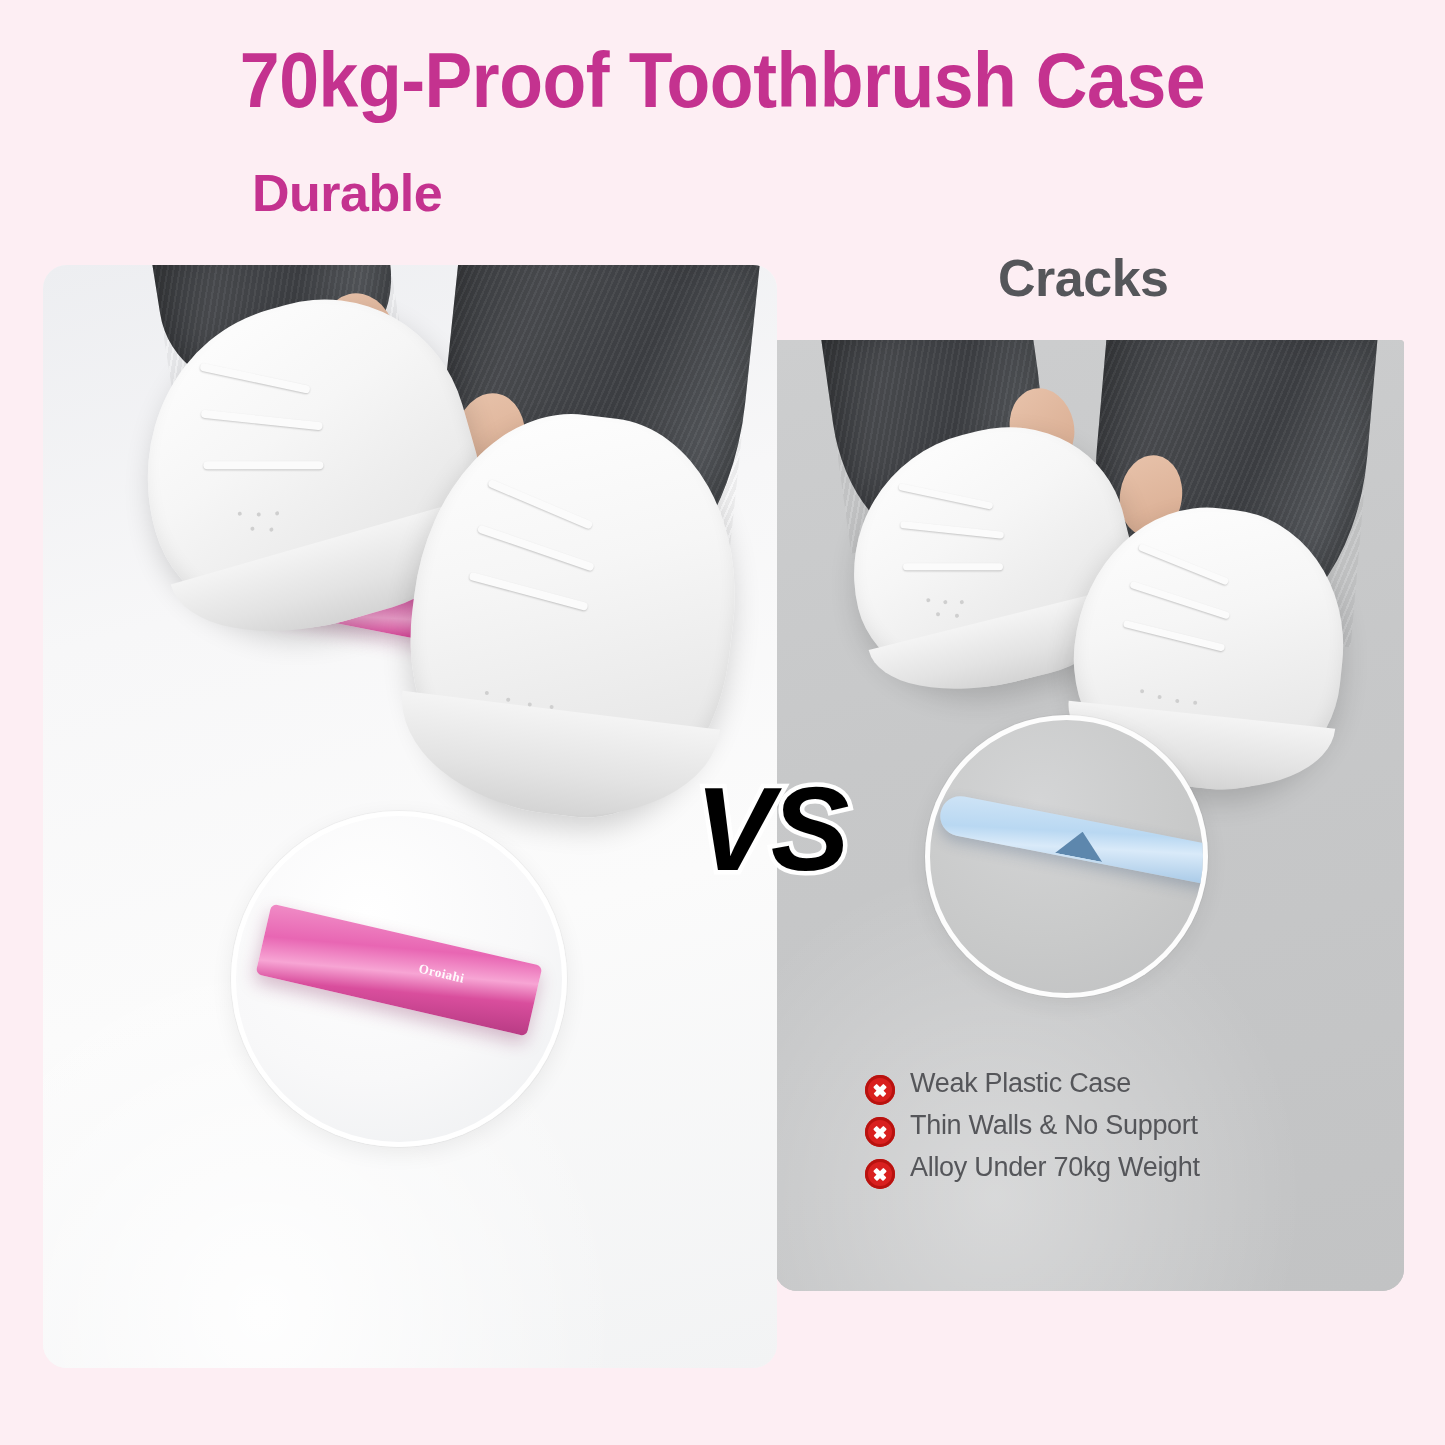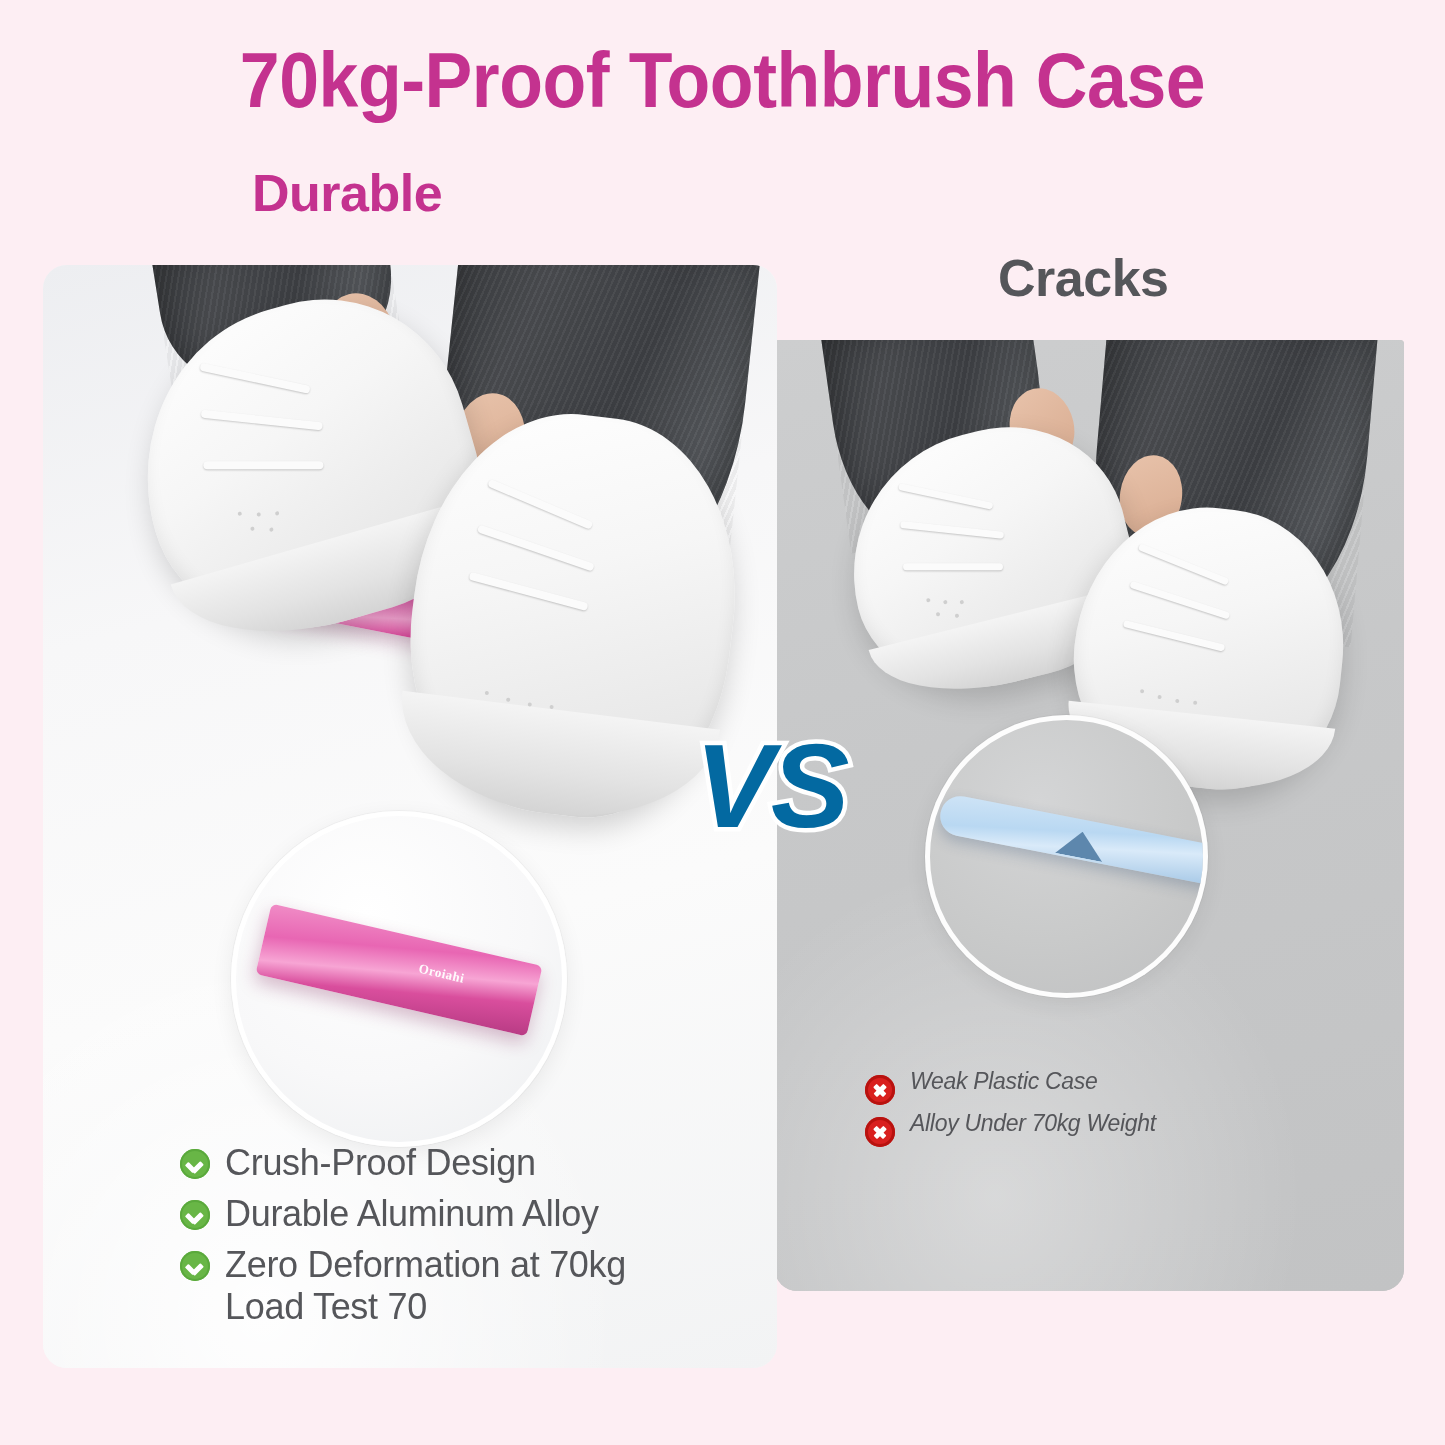--- a/index.html
+++ b/index.html
@@ -163,25 +163,25 @@
   }
   .mag-right {
     left: 925px; top: 715px;
     width: 273px; height: 273px;
     background: radial-gradient(circle at 40% 30%, #d4d5d6 0%, #c9caca 55%, #bfc0c1 100%);
   }
 
   
   .vs {
     position: absolute;
-    left: 695px; top: 718px;
+    left: 695px; top: 761px;
     font-size: 118px;
     font-weight: 700;
     font-style: italic;
-    color: #0369a1;
+    color: #000000;
     letter-spacing: -3px;
     z-index: 9;
     -webkit-text-stroke: 9px #ffffff;
     paint-order: stroke fill;
   }
 
   
   .bullets { position: absolute; z-index: 7; }
   .bullets-left  { left: 180px; top: 1142px; width: 520px; }
   .bullets-right { left: 865px; top: 1068px; width: 500px; }
@@ -238,21 +238,21 @@
   .icon-cross::before { transform: rotate(45deg); }
   .icon-cross::after  { transform: rotate(-45deg); }
 
   .bullet-text {
     font-size: 36px;
     line-height: 1.17;
     color: #55565a;
     font-weight: 400;
     letter-spacing: -0.3px;
   }
-  .bullets-right .bullet-text { font-size: 23px; font-style: italic; }
+  .bullets-right .bullet-text { font-size: 27px; }
   .bullets-right .bullet { margin-bottom: 5px; }
 </style>
 </head>
 <body>
 
 <div class="stage">
 
   <div class="main-title">70kg-Proof Toothbrush Case</div>
 
   <div class="label-aluminum">Durable</div>
@@ -362,39 +362,29 @@
 
   <div class="mag mag-right">
     <div class="case-plastic" style="left:8px; top:100px; width:290px; height:40px;
                 border-radius:20px; transform:rotate(11deg);">
       <div class="crack" style="left:120px; top:12px; width:48px; height:26px;"></div>
     </div>
   </div>
 
   <div class="vs">VS</div>
 
-  <div class="bullets bullets-left">
-    <div class="bullet">
-      <span class="bullet-icon icon-check"></span>
-      <span class="bullet-text">Crush-Proof Design</span>
-    </div>
-    <div class="bullet">
-      <span class="bullet-icon icon-check"></span>
-      <span class="bullet-text">Durable Aluminum Alloy</span>
-    </div>
-    <div class="bullet">
-      <span class="bullet-icon icon-check"></span>
-      <span class="bullet-text">Zero Deformation at 70kg Load Test 70</span>
-    </div>
-  </div>
 
   <div class="bullets bullets-right">
     <div class="bullet">
       <span class="bullet-icon icon-cross"></span>
       <span class="bullet-text">Weak Plastic Case</span>
     </div>
     <div class="bullet">
       <span class="bullet-icon icon-cross"></span>
+      <span class="bullet-text">Thin Walls &amp; No Support</span>
+    </div>
+    <div class="bullet">
+      <span class="bullet-icon icon-cross"></span>
       <span class="bullet-text">Alloy Under 70kg Weight</span>
     </div>
   </div>
 
 </div>
 
 </body></html>

